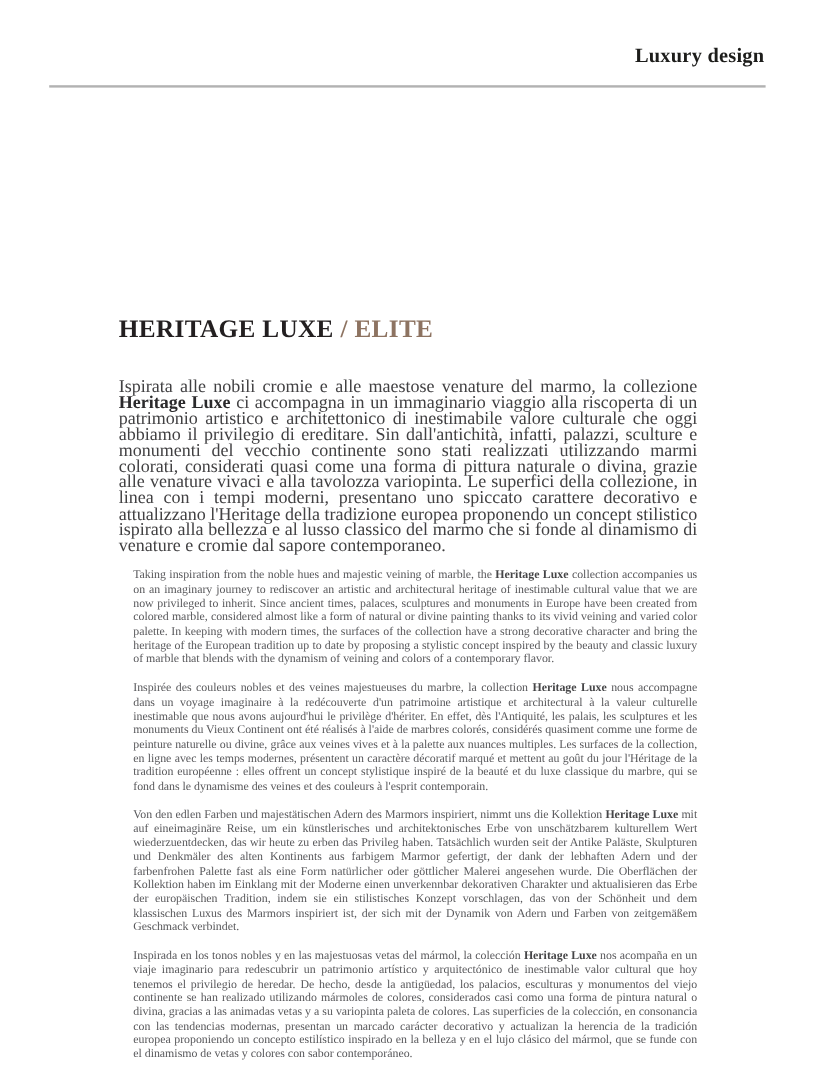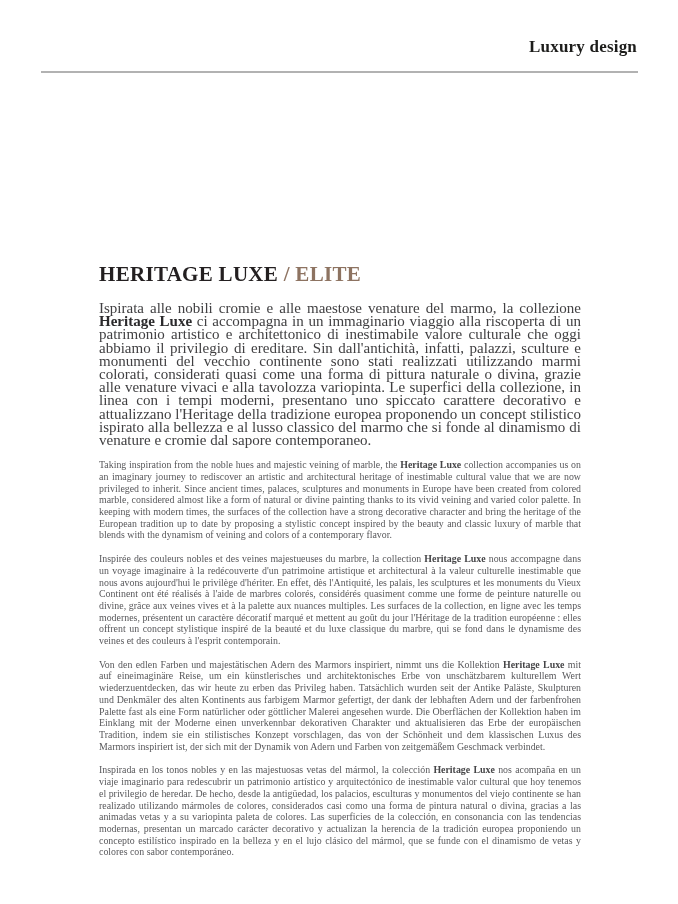--- a/index.html
+++ b/index.html
@@ -28,41 +28,42 @@
     height: 2px;
     background: #b2b2b2;
   }
   .content {
     position: absolute;
     left: 99px;
     top: 261px;
     width: 482px;
   }
   .title {
-    margin: 0 0 15px 0;
+    margin: 0 0 30px 0;
     font-size: 21px;
     font-weight: 700;
     color: #231f20;
     letter-spacing: 0.3px;
     line-height: 26px;
   }
   .title .accent { color: #8d7361; }
   .para {
     margin: 0 0 12px 0;
     text-align: justify;
   }
   .para-primary {
     font-size: 15px;
     line-height: 13.2px;
     color: #414042;
   }
   .para-secondary {
     font-size: 9.9px;
     line-height: 11.7px;
     color: #58585b;
+    margin-left: 12px;
   }
   .para .seg-bold { font-weight: 700; }
   .para-primary .seg-bold { color: #2b2a2c; }
   .para-secondary .seg-bold { color: #454547; }
 </style>
 </head>
 <body>
 
 <div class="page">
 

